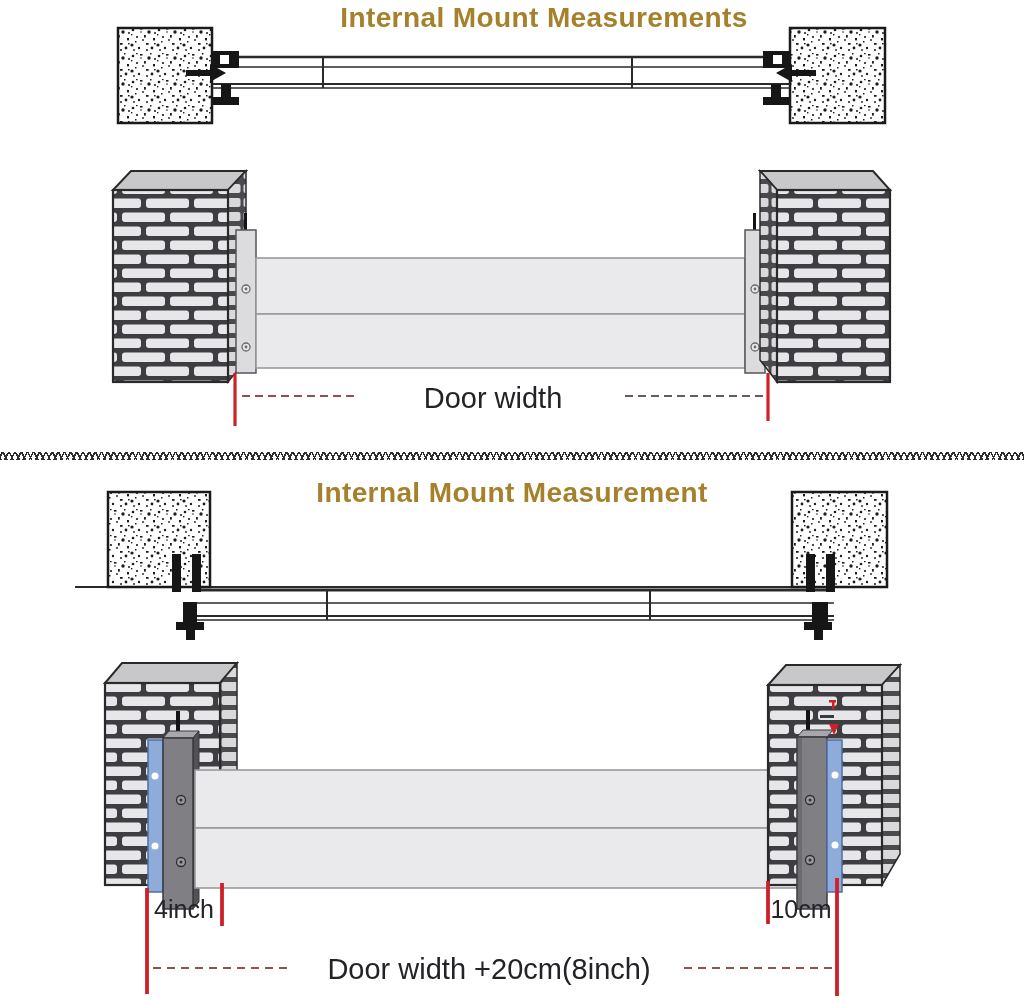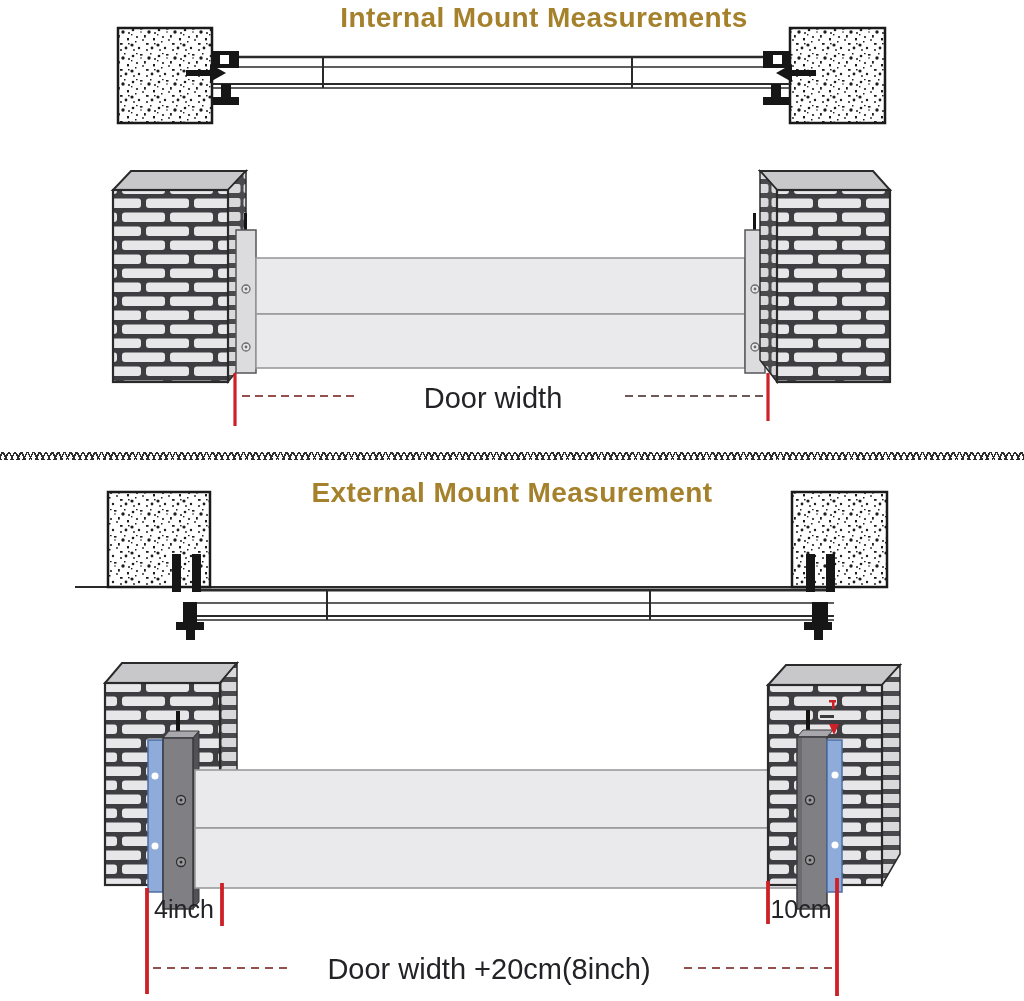--- a/index.html
+++ b/index.html
@@ -127,21 +127,21 @@
       <line x1="235" y1="373" x2="235" y2="426" stroke-width="3.2" stroke="#cd2027"></line>
       <line x1="768" y1="373" x2="768" y2="421" stroke-width="3.2" stroke="#cd2027"></line>
       <line x1="242" y1="396" x2="355" y2="396" stroke="#94504f" stroke-width="2" stroke-dasharray="8 5"></line>
       <line x1="625" y1="396" x2="764" y2="396" stroke="#6d5a58" stroke-width="2" stroke-dasharray="8 5"></line>
       <text x="493" y="408" class="lbl">Door width</text>
     </g>
   </svg>
 
   <div class="divider"></div>
 
-  <div class="sec-title" id="title-external">External Mount Measurement</div>
+  <div class="sec-title" id="title-external">Internal Mount Measurement</div>
 
   <svg id="svg-external" class="diagram" width="1024" height="545" viewBox="0 0 1024 545">
 
     <g>
       <line x1="75" y1="131" x2="888" y2="131" stroke="#2a2a2a" stroke-width="2.2"></line>
       <rect x="108" y="36" width="102" height="95" fill="url(#speck)" stroke="#1a1a1a" stroke-width="2.5"></rect>
       <rect x="792" y="36" width="95" height="95" fill="url(#speck)" stroke="#1a1a1a" stroke-width="2.5"></rect>
       <g stroke="#2a2a2a">
         <line x1="196" y1="134" x2="834" y2="134" stroke-width="3"></line>
         <line x1="196" y1="147" x2="834" y2="147" stroke-width="1.3"></line>

